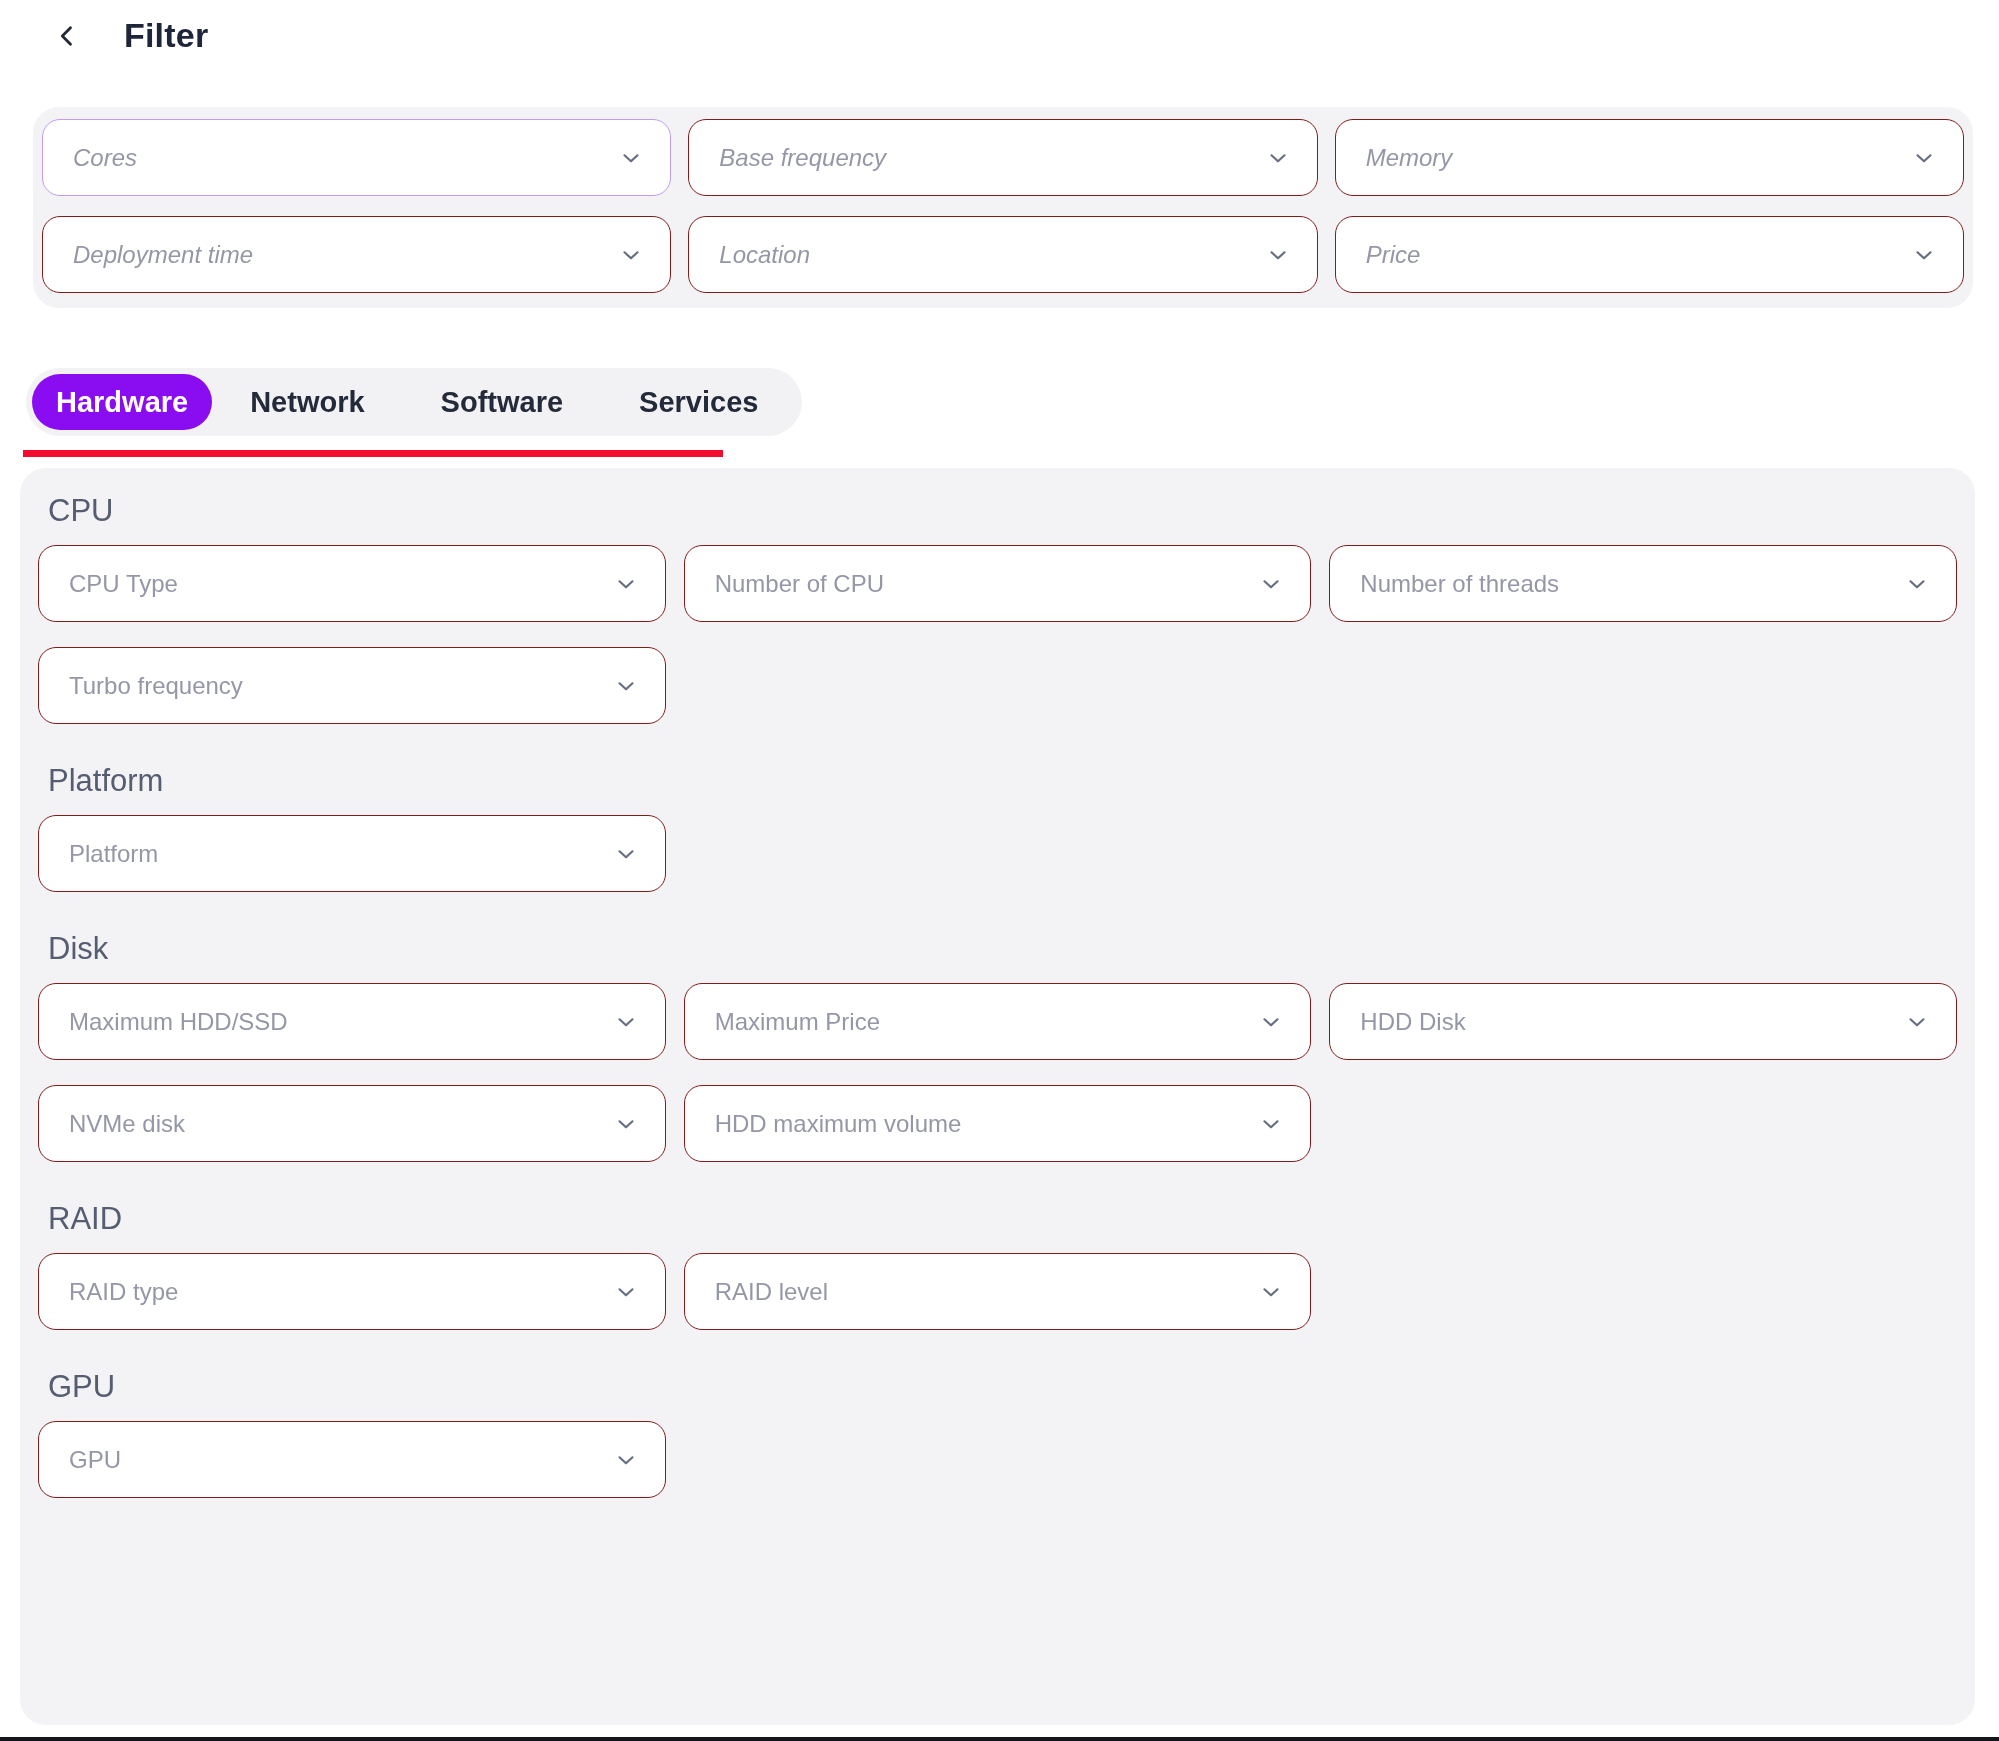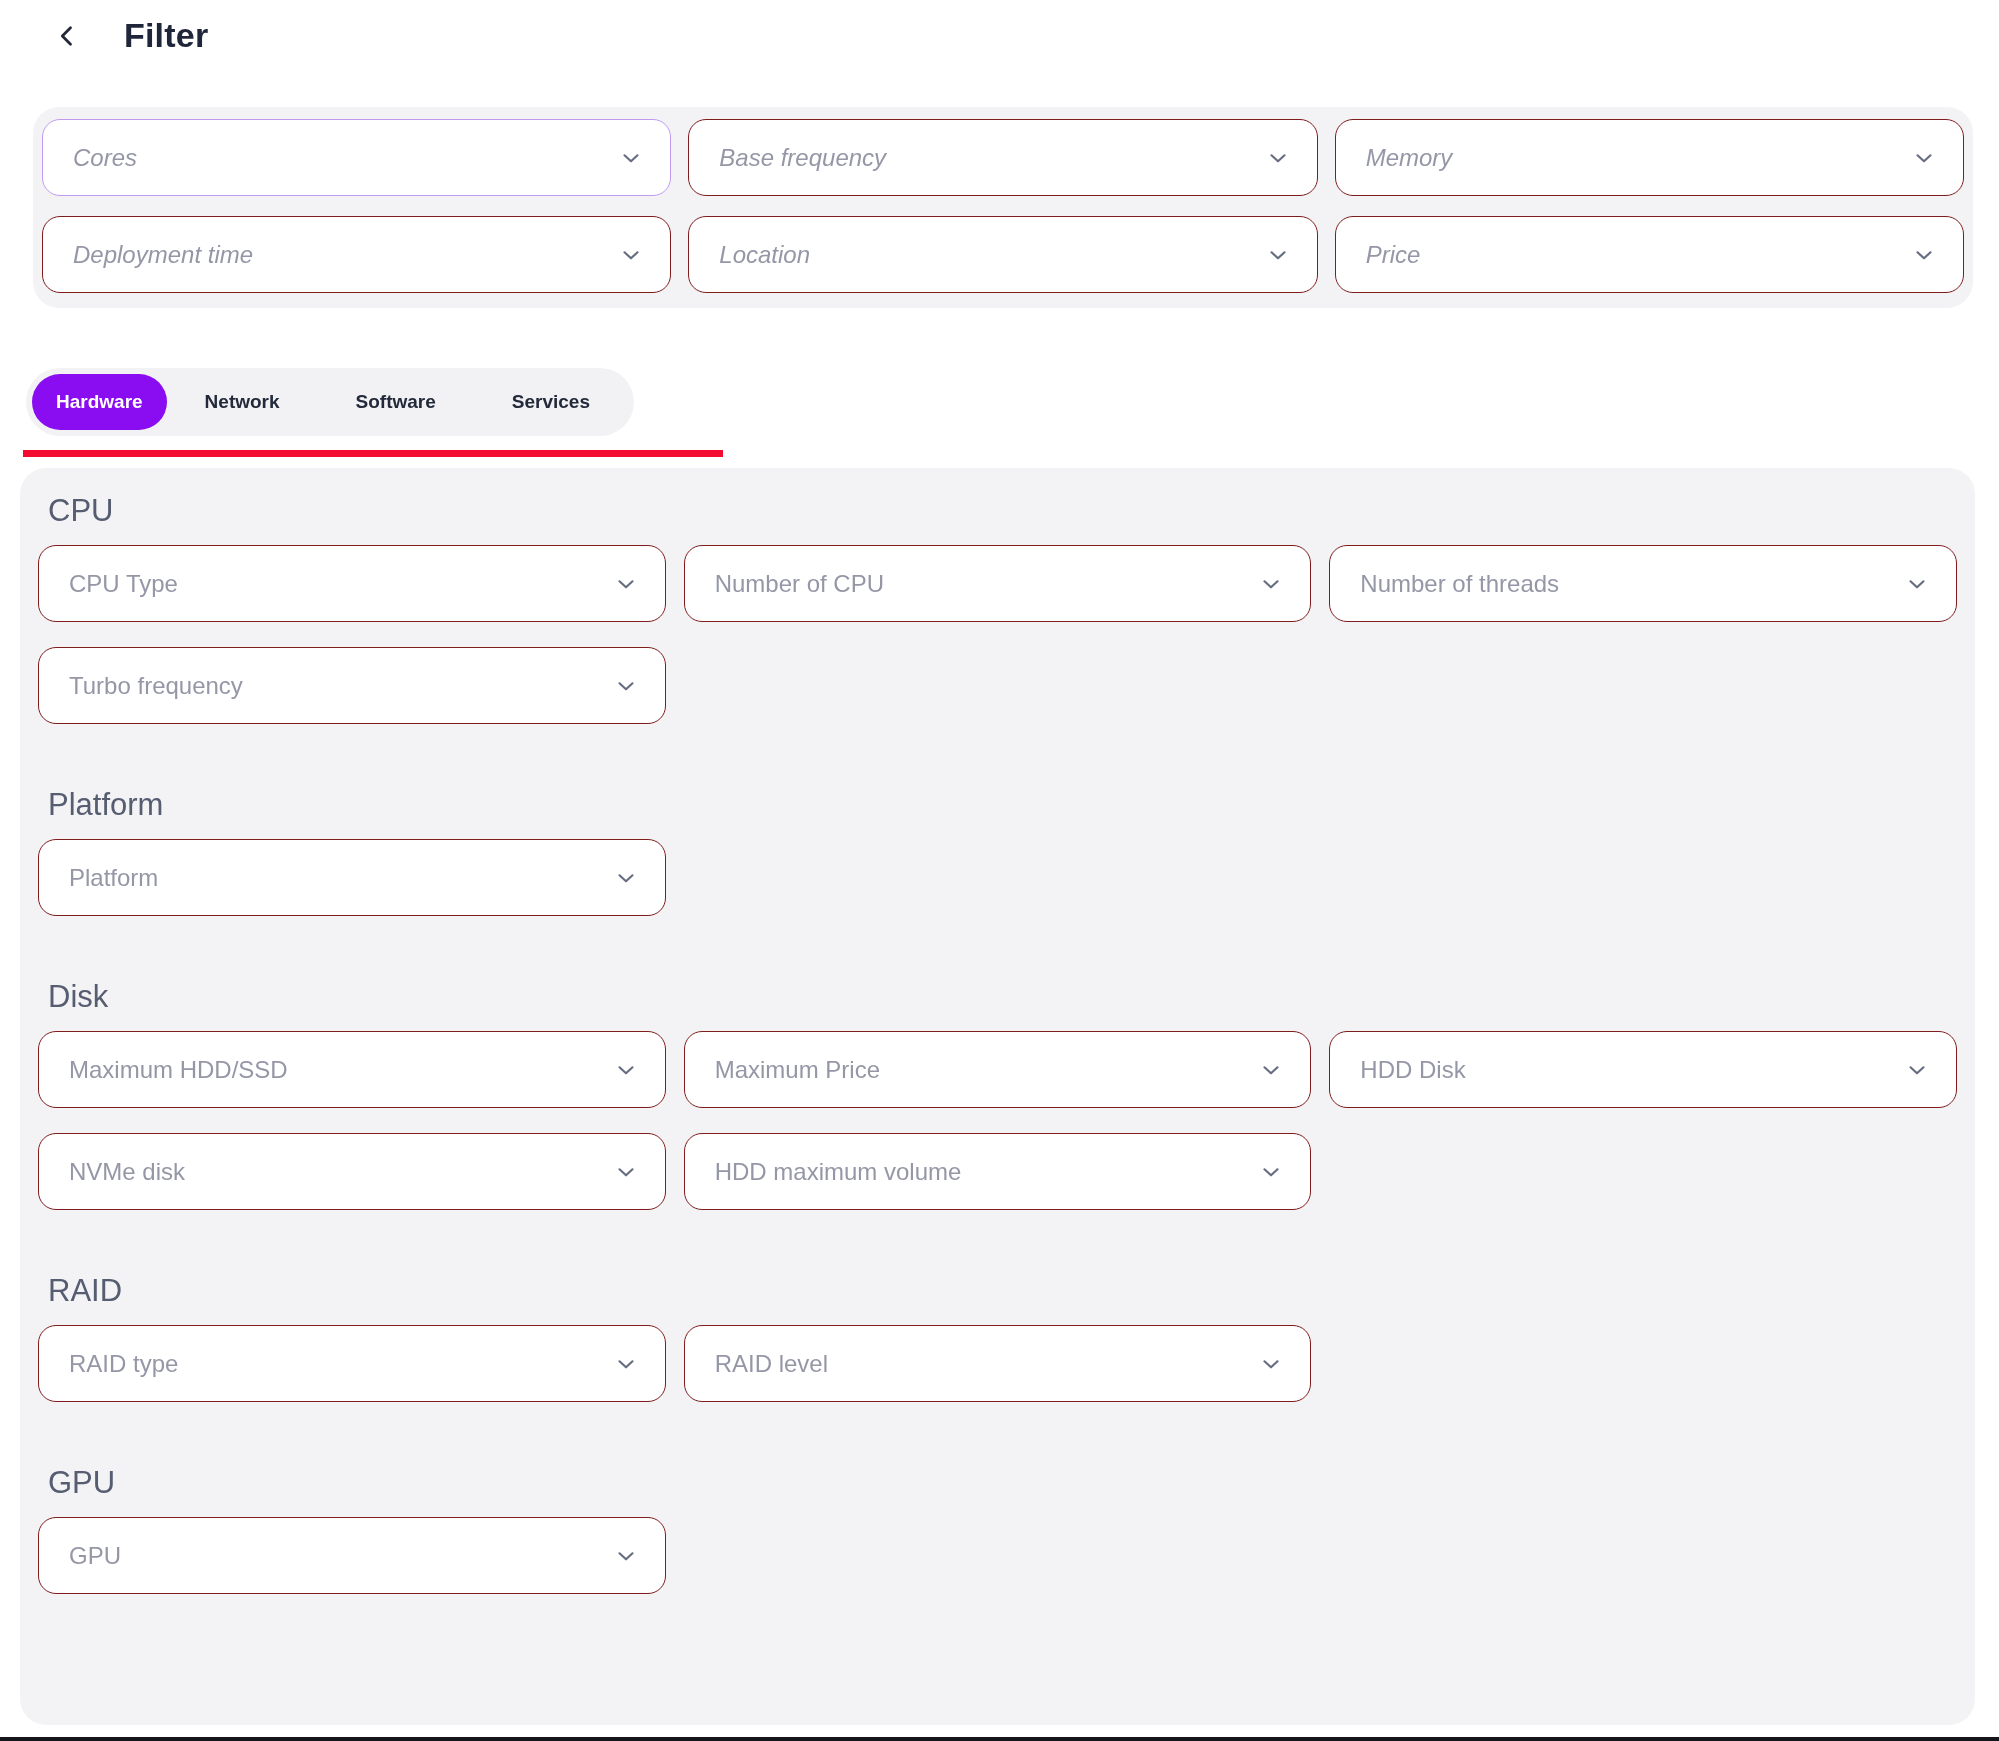--- a/index.html
+++ b/index.html
@@ -34,34 +34,34 @@
   .chev{display:flex;align-items:center;}
 
   
   .tabs{
     margin:60px 0 0 26px;
     display:inline-flex;align-items:center;
     background:#f2f2f5;border-radius:37px;
     padding:6px;height:68px;box-sizing:border-box;
   }
   .tab{
-    padding:0 38px;font-size:19px;font-weight:700;color:#232a3a;
+    padding:0 38px;font-size:29px;font-weight:700;color:#232a3a;
     display:flex;align-items:center;height:56px;cursor:pointer;white-space:nowrap;
   }
   .tab.active{background:#8a0cf0;color:#ffffff;border-radius:30px;padding:0 24px;}
   .red-underline{margin:14px 0 0 23px;width:700px;height:7px;background:#f30b30;}
 
   
   .main-panel{
     margin:11px 24px 0 20px;
     background:#f3f3f6;border-radius:26px;
     padding:30px 18px 0 18px;box-sizing:border-box;
     height:1257px;overflow:hidden;
   }
-  .section{margin-top:68px;}
+  .section{margin-top:44px;}
   .section:first-child{margin-top:0;}
   .section-title{font-size:31px;font-weight:400;color:#565d70;margin:0 0 0 10px;line-height:25px;}
   .section-grid{
     margin-top:22px;
     display:grid;grid-template-columns:repeat(3,1fr);
     column-gap:18px;row-gap:25px;
   }
 
   
   .bottom-edge{position:absolute;left:0;right:0;bottom:0;height:4px;background:#14161c;}

